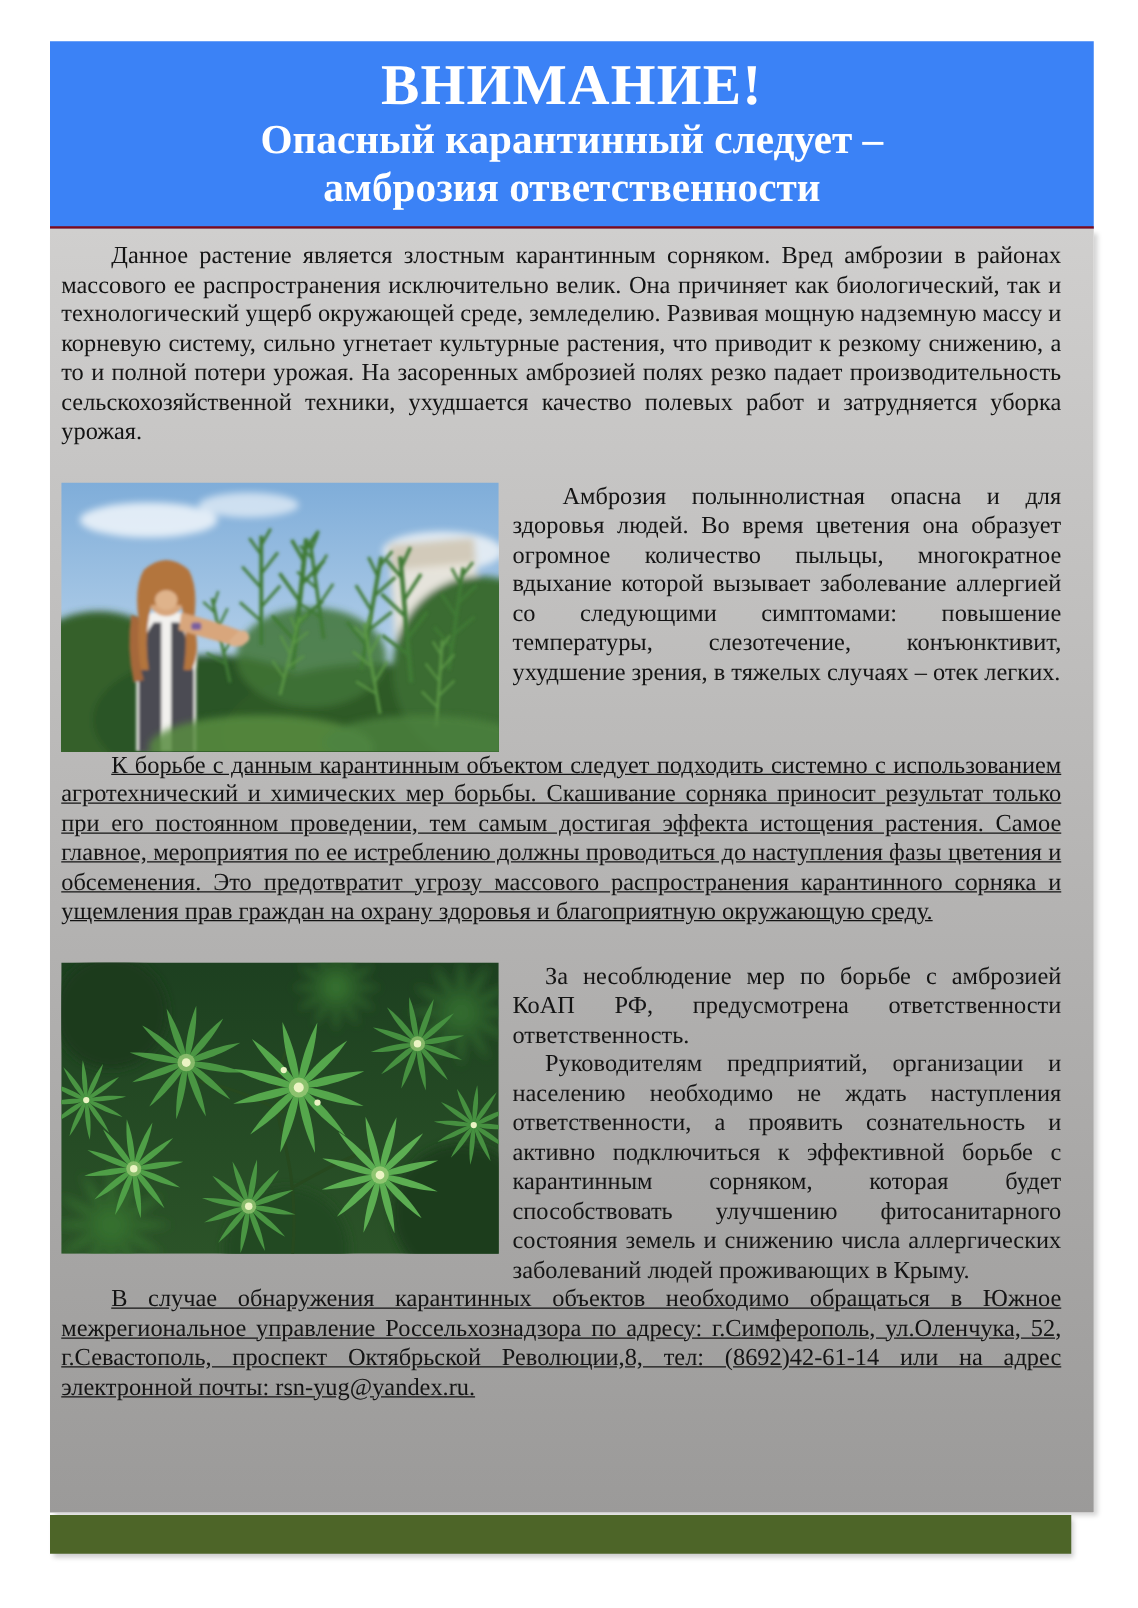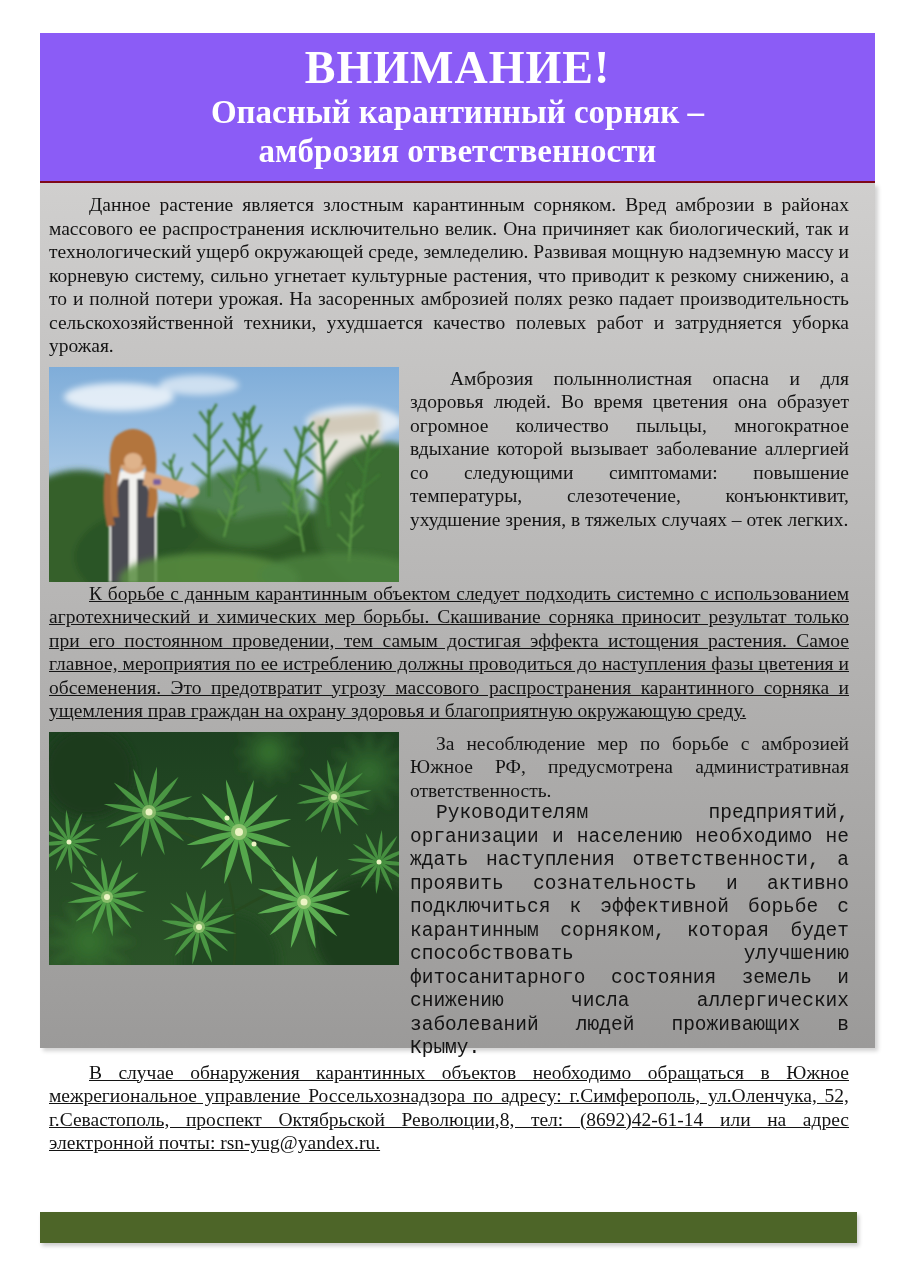--- a/index.html
+++ b/index.html
@@ -5,63 +5,63 @@
   html,body{margin:0;padding:0;}
   body{
     width:910px;height:1286px;overflow:hidden;background:#ffffff;
     font-family:"Liberation Serif","DejaVu Serif",serif;
   }
   .sheet{position:relative;width:910px;height:1286px;background:#ffffff;}
 
   
   .alert-header{
     position:absolute;left:40px;top:33px;width:835px;height:150px;
-    background:#8b5cf6;color:#ffffff;text-align:center;box-sizing:border-box;
+    background:#3b82f6;color:#ffffff;text-align:center;box-sizing:border-box;
     border-bottom:2px solid #7e091a;
   }
   .alert-title{
     margin:0;padding-top:10px;font-size:46px;font-weight:bold;line-height:50px;
     letter-spacing:1px;
   }
   .alert-subtitle{font-size:33px;font-weight:bold;line-height:39px;}
 
   
   .flyer-body{
-    position:absolute;left:40px;top:183px;width:835px;height:865px;
+    position:absolute;left:40px;top:183px;width:835px;height:1027px;
     background:linear-gradient(#d0cfce,#9b9a99);
     box-sizing:border-box;padding:10px 26px 0 9px;
     color:#141414;font-size:19.5px;line-height:23.5px;
     box-shadow:3px 3px 4px rgba(0,0,0,.18);
   }
   .flyer-body p{margin:0;text-align:justify;}
   .indent{text-indent:40px;}
   .indent-sm{text-indent:26px;}
 
-  .media-row{display:flex;gap:11px;margin-top:9px;align-items:flex-start;}
+  .media-row{display:flex;gap:11px;margin-top:28px;align-items:flex-start;}
   .photo{flex:0 0 350px;display:block;}
   .photo svg{display:block;}
   .side-text{flex:1 1 auto;min-width:0;}
-  .side-text p + p{margin-top:0;font-family:Liberation Mono, monospace;}
+  .side-text p + p{margin-top:0;}
 
   .mt12{margin-top:12px;text-decoration:underline;}
 
   
   .footer-bar{
     position:absolute;left:40px;top:1212px;width:817px;height:31px;
     background:#4d6528;box-shadow:2px 3px 4px rgba(0,0,0,.2);
   }
 </style>
 </head>
 <body>
 
 <div class="sheet">
 
   <div class="alert-header">
     <h1 class="alert-title">ВНИМАНИЕ!</h1>
-    <div class="alert-subtitle">Опасный карантинный сорняк –</div>
+    <div class="alert-subtitle">Опасный карантинный следует –</div>
     <div class="alert-subtitle">амброзия ответственности</div>
   </div>
 
   <div class="flyer-body">
 
     <p class="indent">Данное растение является злостным карантинным сорняком. Вред амброзии в районах массового ее распространения исключительно велик. Она причиняет как биологический, так и технологический ущерб окружающей среде, земледелию. Развивая мощную надземную массу и корневую систему, сильно угнетает культурные растения, что приводит к резкому снижению, а то и полной потери урожая. На засоренных амброзией полях резко падает производительность сельскохозяйственной техники, ухудшается качество полевых работ и затрудняется уборка урожая.</p>
 
     <div class="media-row">
       <span class="photo">
 
@@ -201,21 +201,21 @@
             <circle cx="255" cy="170" r="3.5"></circle>
               <circle cx="150" cy="195" r="3"></circle>
             <circle cx="330" cy="130" r="2.5"></circle>
               <circle cx="20" cy="110" r="2.5"></circle>
             <circle cx="178" cy="86" r="2.5"></circle>
               <circle cx="205" cy="112" r="2.5"></circle>
           </g>
         </svg>
       </span>
       <div class="side-text">
-        <p class="indent-sm">За несоблюдение мер по борьбе с амброзией Южное РФ, предусмотрена административная ответственность.</p>
+        <p class="indent-sm">За несоблюдение мер по борьбе с амброзией КоАП РФ, предусмотрена ответственности ответственность.</p>
         <p class="indent-sm">Руководителям предприятий, организации и населению необходимо не ждать наступления ответственности, а проявить сознательность и активно подключиться к эффективной борьбе с карантинным сорняком, которая будет способствовать улучшению фитосанитарного состояния земель и снижению числа аллергических заболеваний людей проживающих в Крыму.</p>
       </div>
     </div>
 
     <p class="indent mt12">В случае обнаружения карантинных объектов необходимо обращаться в Южное межрегиональное управление Россельхознадзора по адресу: г.Симферополь, ул.Оленчука, 52, г.Севастополь, проспект Октябрьской Революции,8, тел: (8692)42-61-14 или на адрес электронной почты: rsn-yug@yandex.ru.</p>
 
   </div>
 
   <div class="footer-bar"></div>
 

